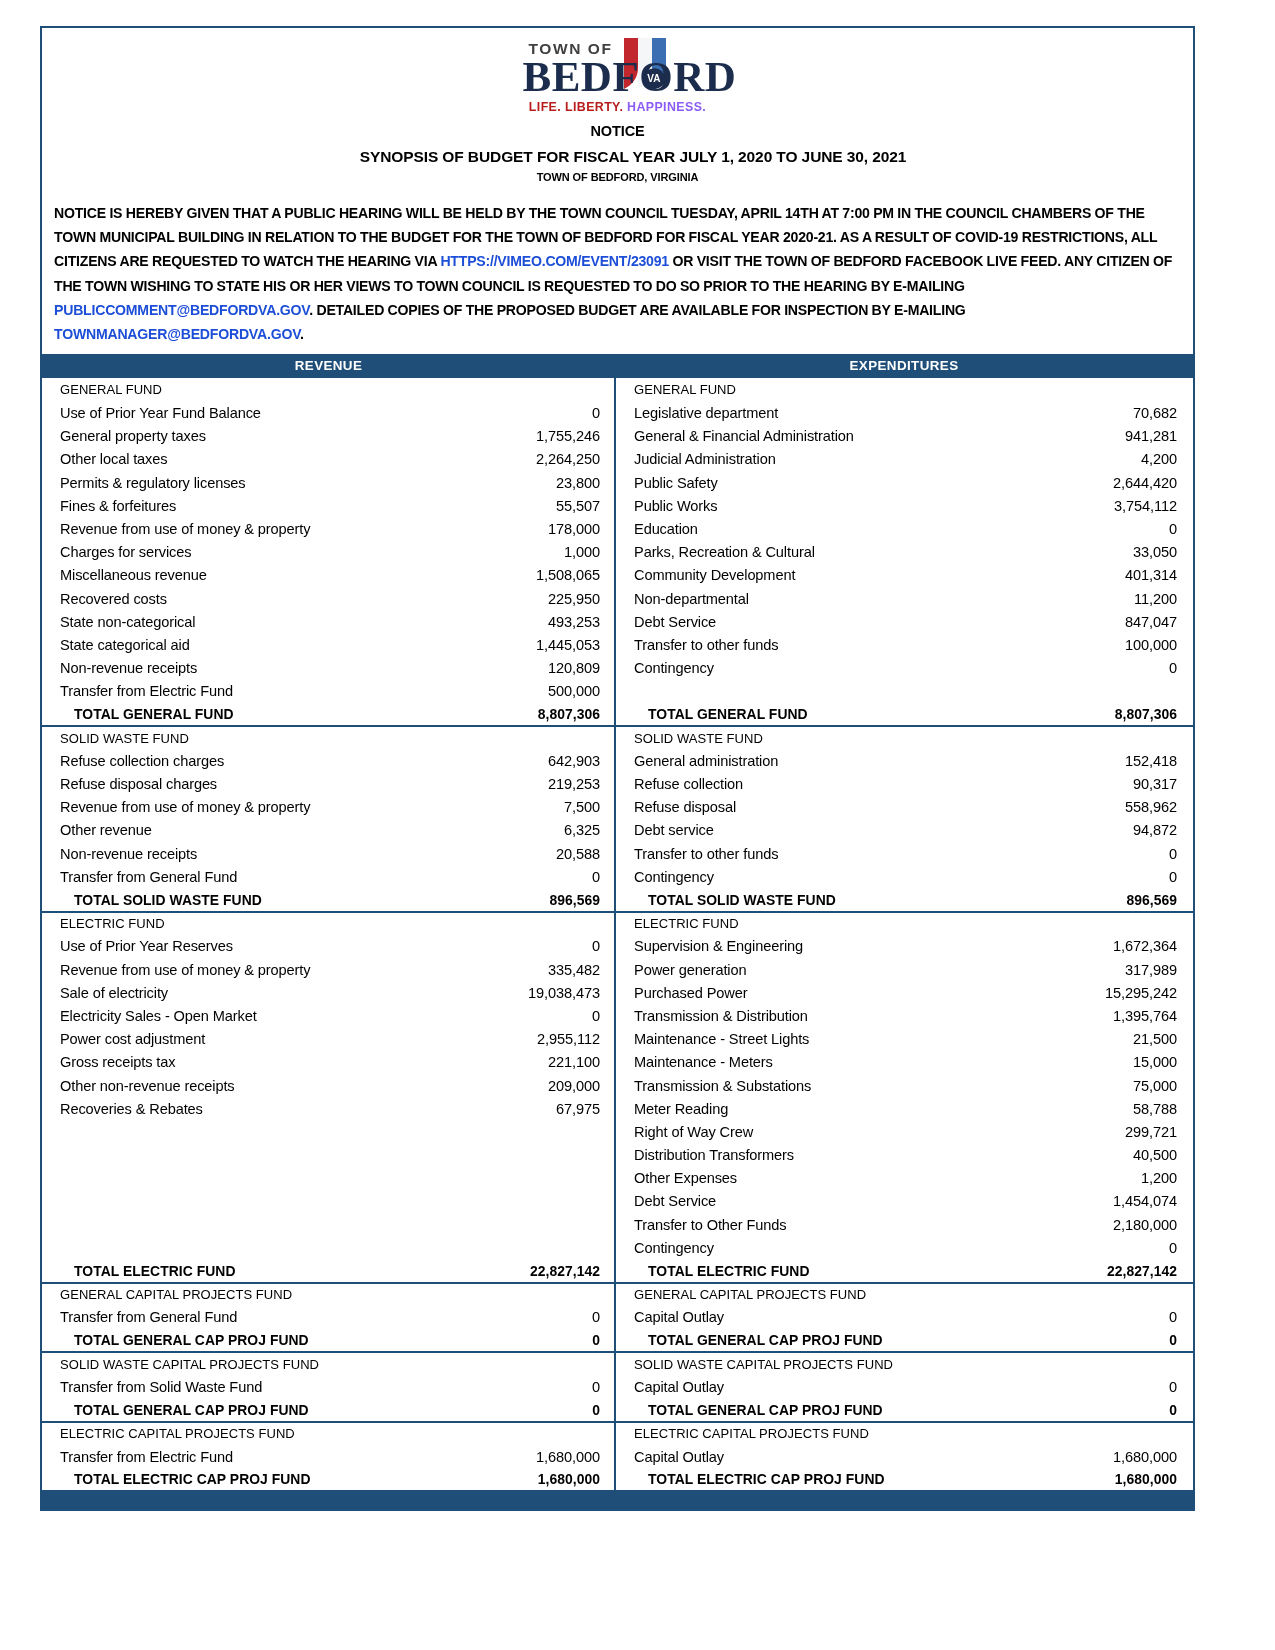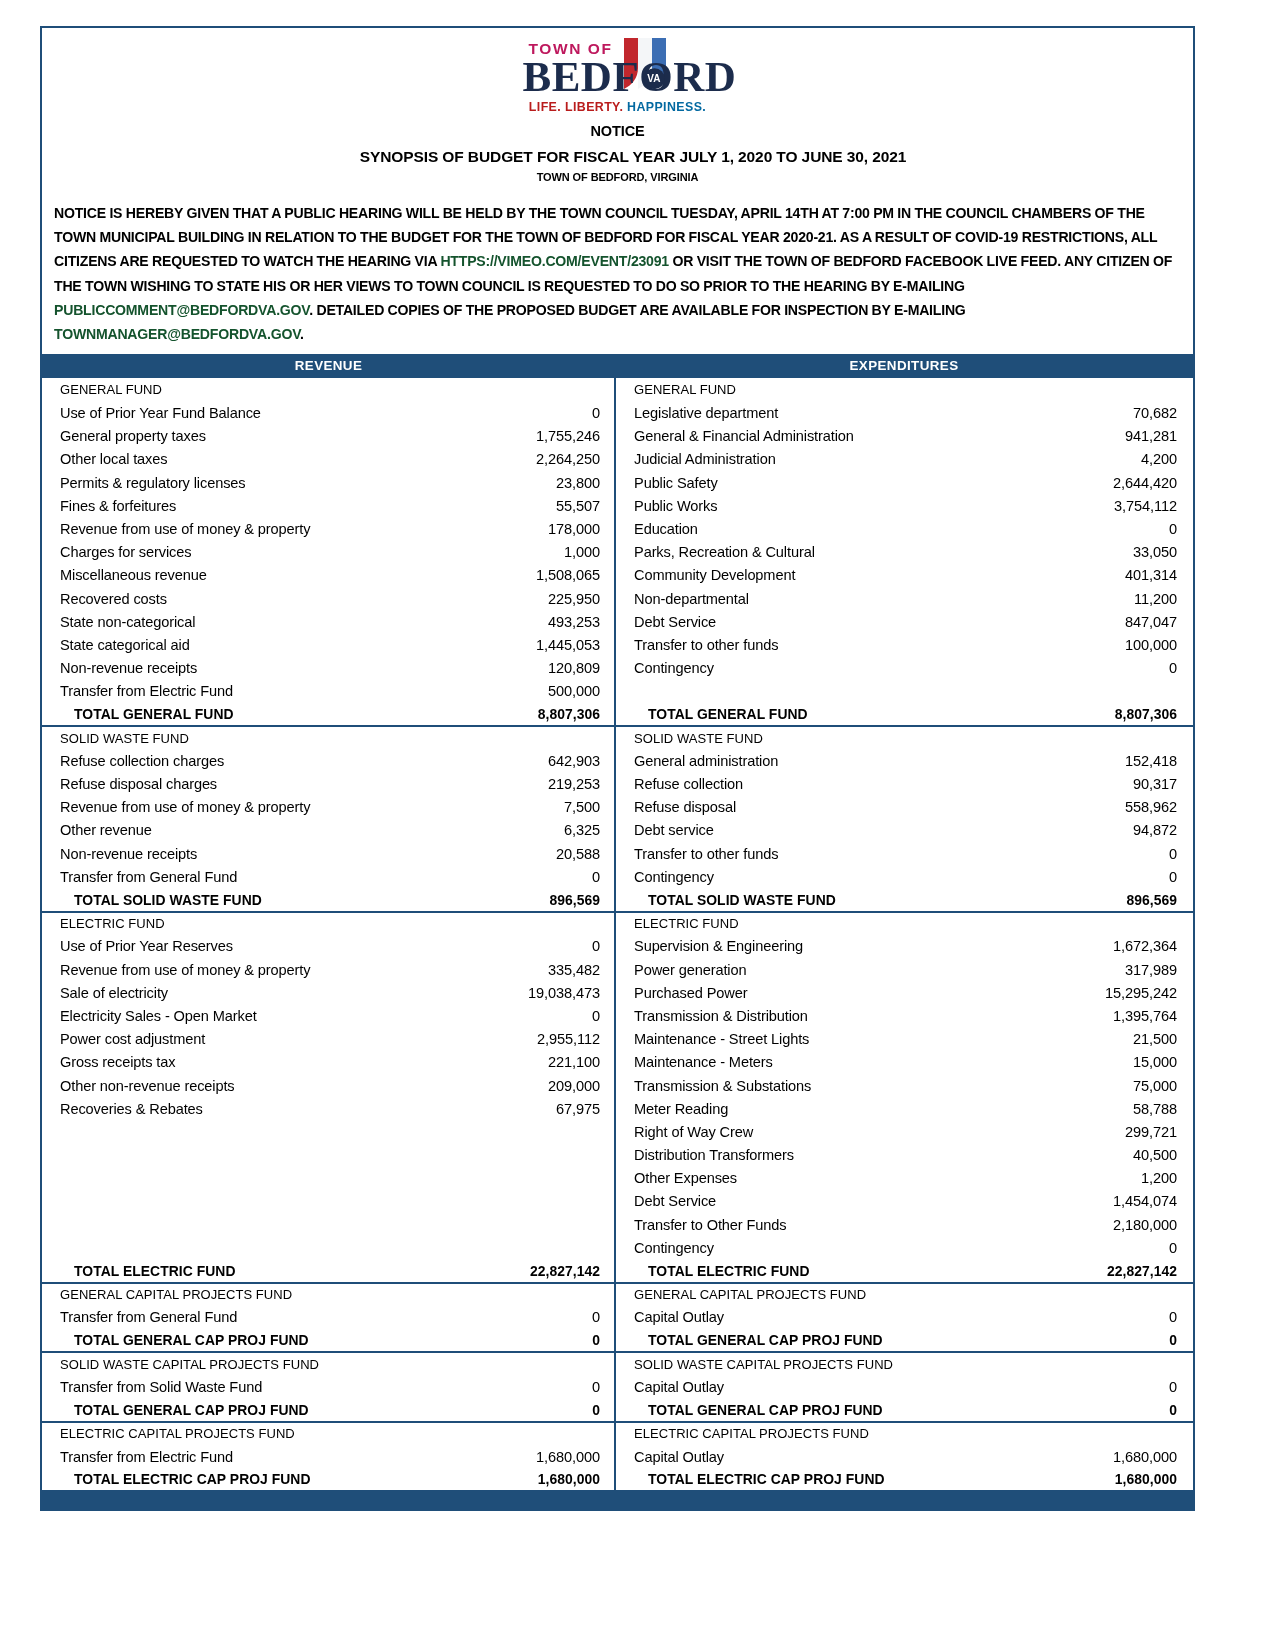--- a/index.html
+++ b/index.html
@@ -43,21 +43,21 @@
     top: -2px;
     left: 101px;
     width: 42px;
     height: 52px;
   }
   .logo-townof {
     font-family: "Liberation Sans", sans-serif;
     font-weight: bold;
     font-size: 15.5px;
     letter-spacing: 1.6px;
-    color: #be185d;
+    color: #404040;
     text-align: left;
     padding-left: 6px;
     margin-bottom: -2px;
   }
   .logo-bedford {
     position: relative;
     font-family: "Liberation Serif", serif;
     font-weight: bold;
     font-size: 43px;
     letter-spacing: 0.5px;
@@ -82,21 +82,21 @@
   }
   .logo-tag {
     font-family: "Liberation Sans", sans-serif;
     font-weight: bold;
     font-size: 12.4px;
     letter-spacing: 0.4px;
     margin-top: 2px;
     white-space: nowrap;
   }
   .tag-blue { color: #b91c1c; }
-  .tag-red  { color: #0369a1; }
+  .tag-red  { color: #8b5cf6; }
 
   
   .notice-head {
     text-align: center;
     font-family: "Liberation Sans", sans-serif;
     font-weight: bold;
     font-size: 14.5px;
     line-height: 1.63;
     letter-spacing: -0.1px;
     margin-top: 6px;
@@ -108,21 +108,21 @@
   .notice-body {
     font-family: "Liberation Sans", sans-serif;
     font-weight: bold;
     font-size: 14.1px;
     line-height: 1.72;
     letter-spacing: -0.22px;
     text-align: left;
     padding: 14px 12px 8px 12px;
     word-spacing: -0.2px;
   }
-  .lnk { color: #14532d; }
+  .lnk { color: #1d4ed8; }
 
   
   table.budget {
     width: 100%;
     border-collapse: collapse;
     table-layout: fixed;
     font-family: "Liberation Sans", sans-serif;
   }
   table.budget col.c-rlabel { width: 377px; }
   table.budget col.c-rval   { width: 196px; }

